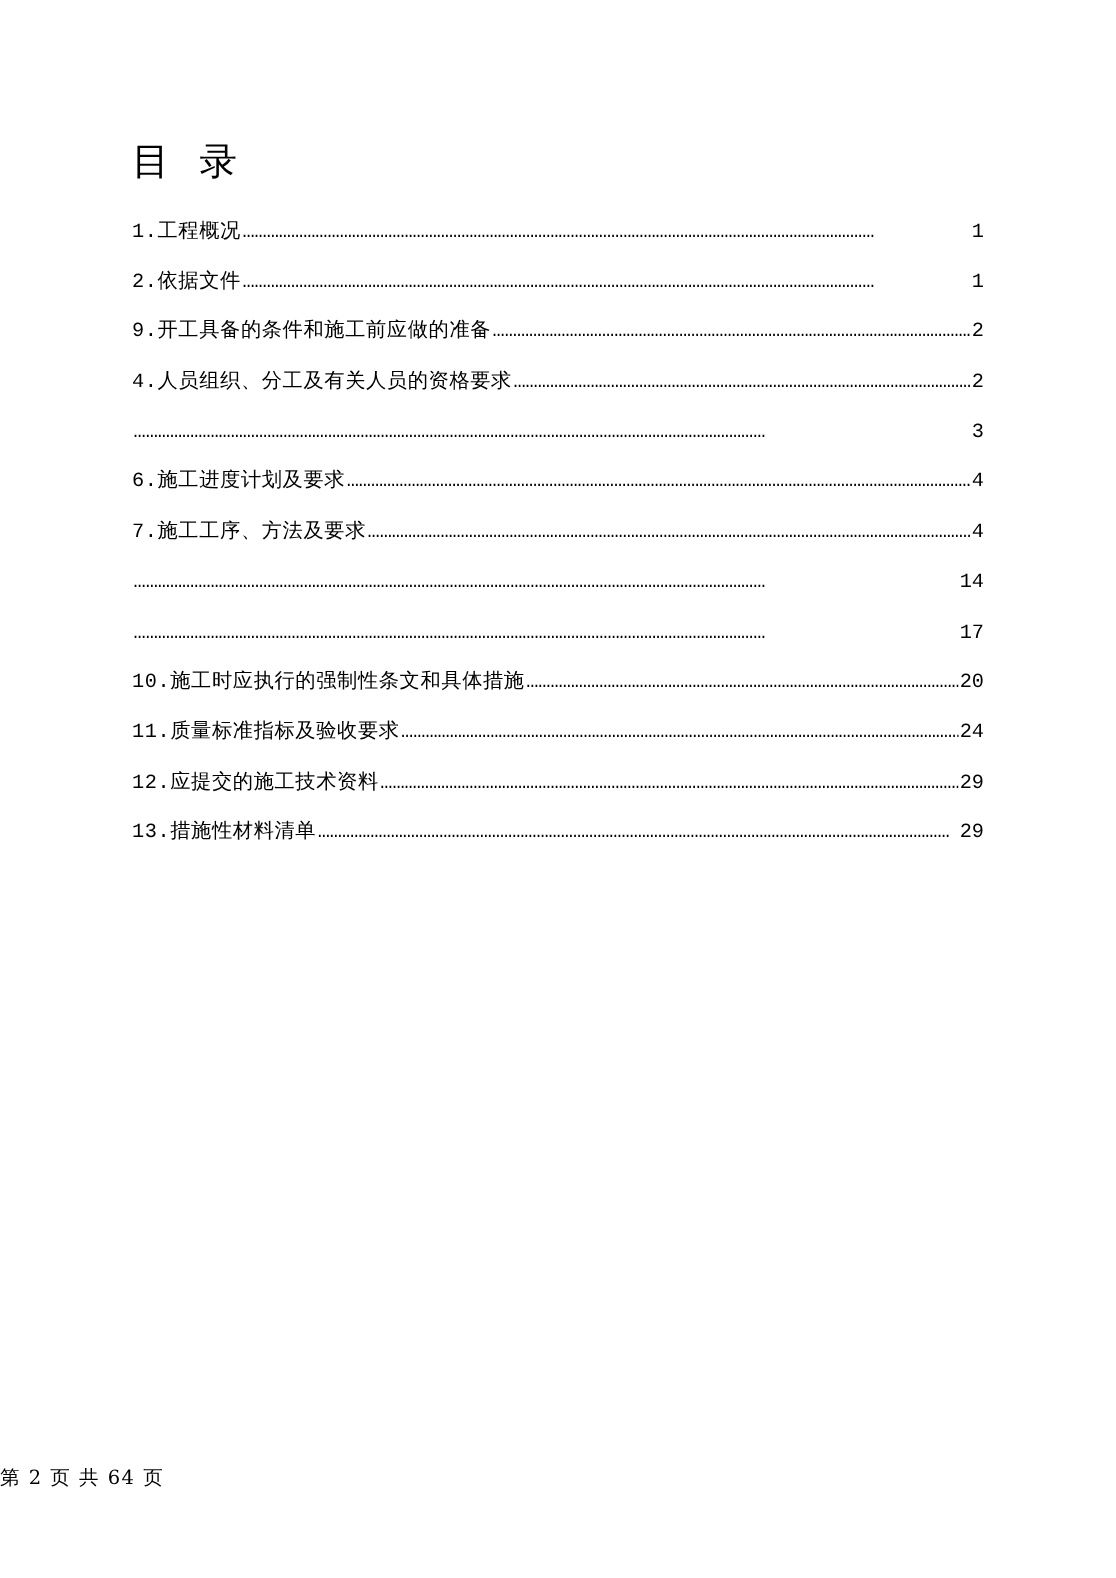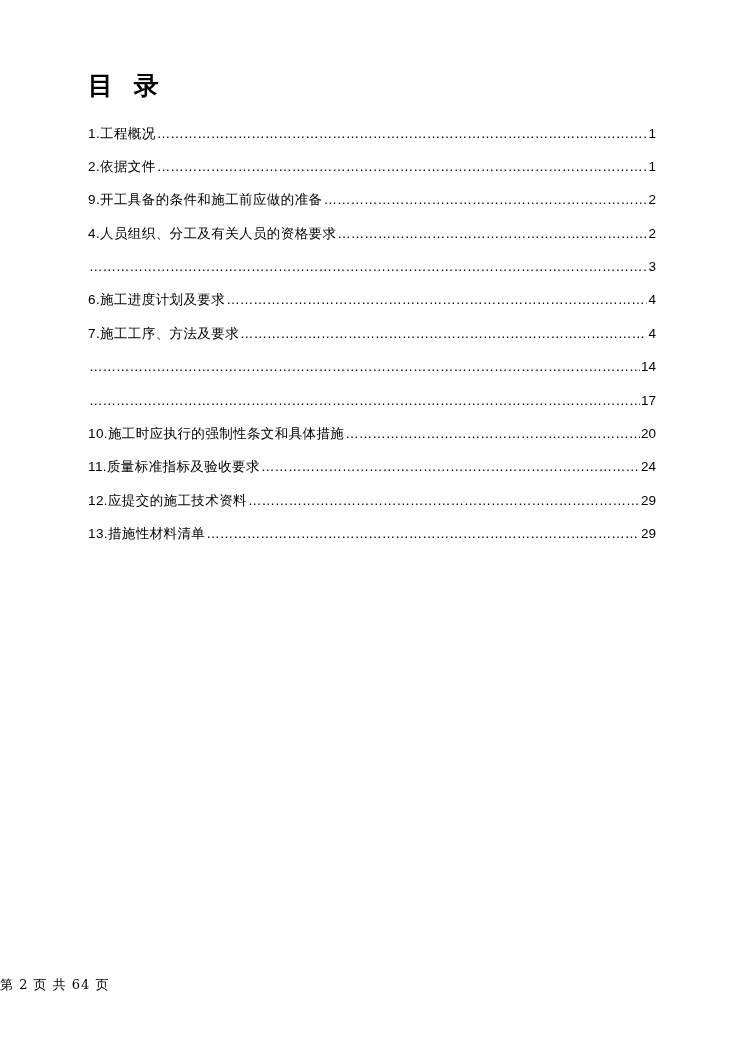--- a/index.html
+++ b/index.html
@@ -22,35 +22,35 @@
   }
   .content {
     position: absolute;
     left: 88px;
     top: 0;
     width: 568px;
   }
   .doc-title {
     font-family: "DejaVu Serif", "Liberation Serif", serif;
     font-size: 25px;
-    font-weight: bold;
+    font-weight: normal;
     letter-spacing: 6px;
     margin: 0;
-    padding-top: 70px;
+    padding-top: 92px;
     padding-bottom: 16px;
     color: #000;
     line-height: 1.3;
   }
   .toc {
     margin-top: 6px;
   }
   .toc-entry {
     display: flex;
     align-items: flex-end;
-    font-family: Liberation Sans, sans-serif;
+    font-family: Liberation Mono, monospace;
     font-size: 13.5px;
     line-height: 1.4;
     margin-bottom: 14.5px;
     white-space: nowrap;
     overflow: hidden;
   }
   .toc-label {
     flex: 0 0 auto;
     letter-spacing: 0.4px;
   }

